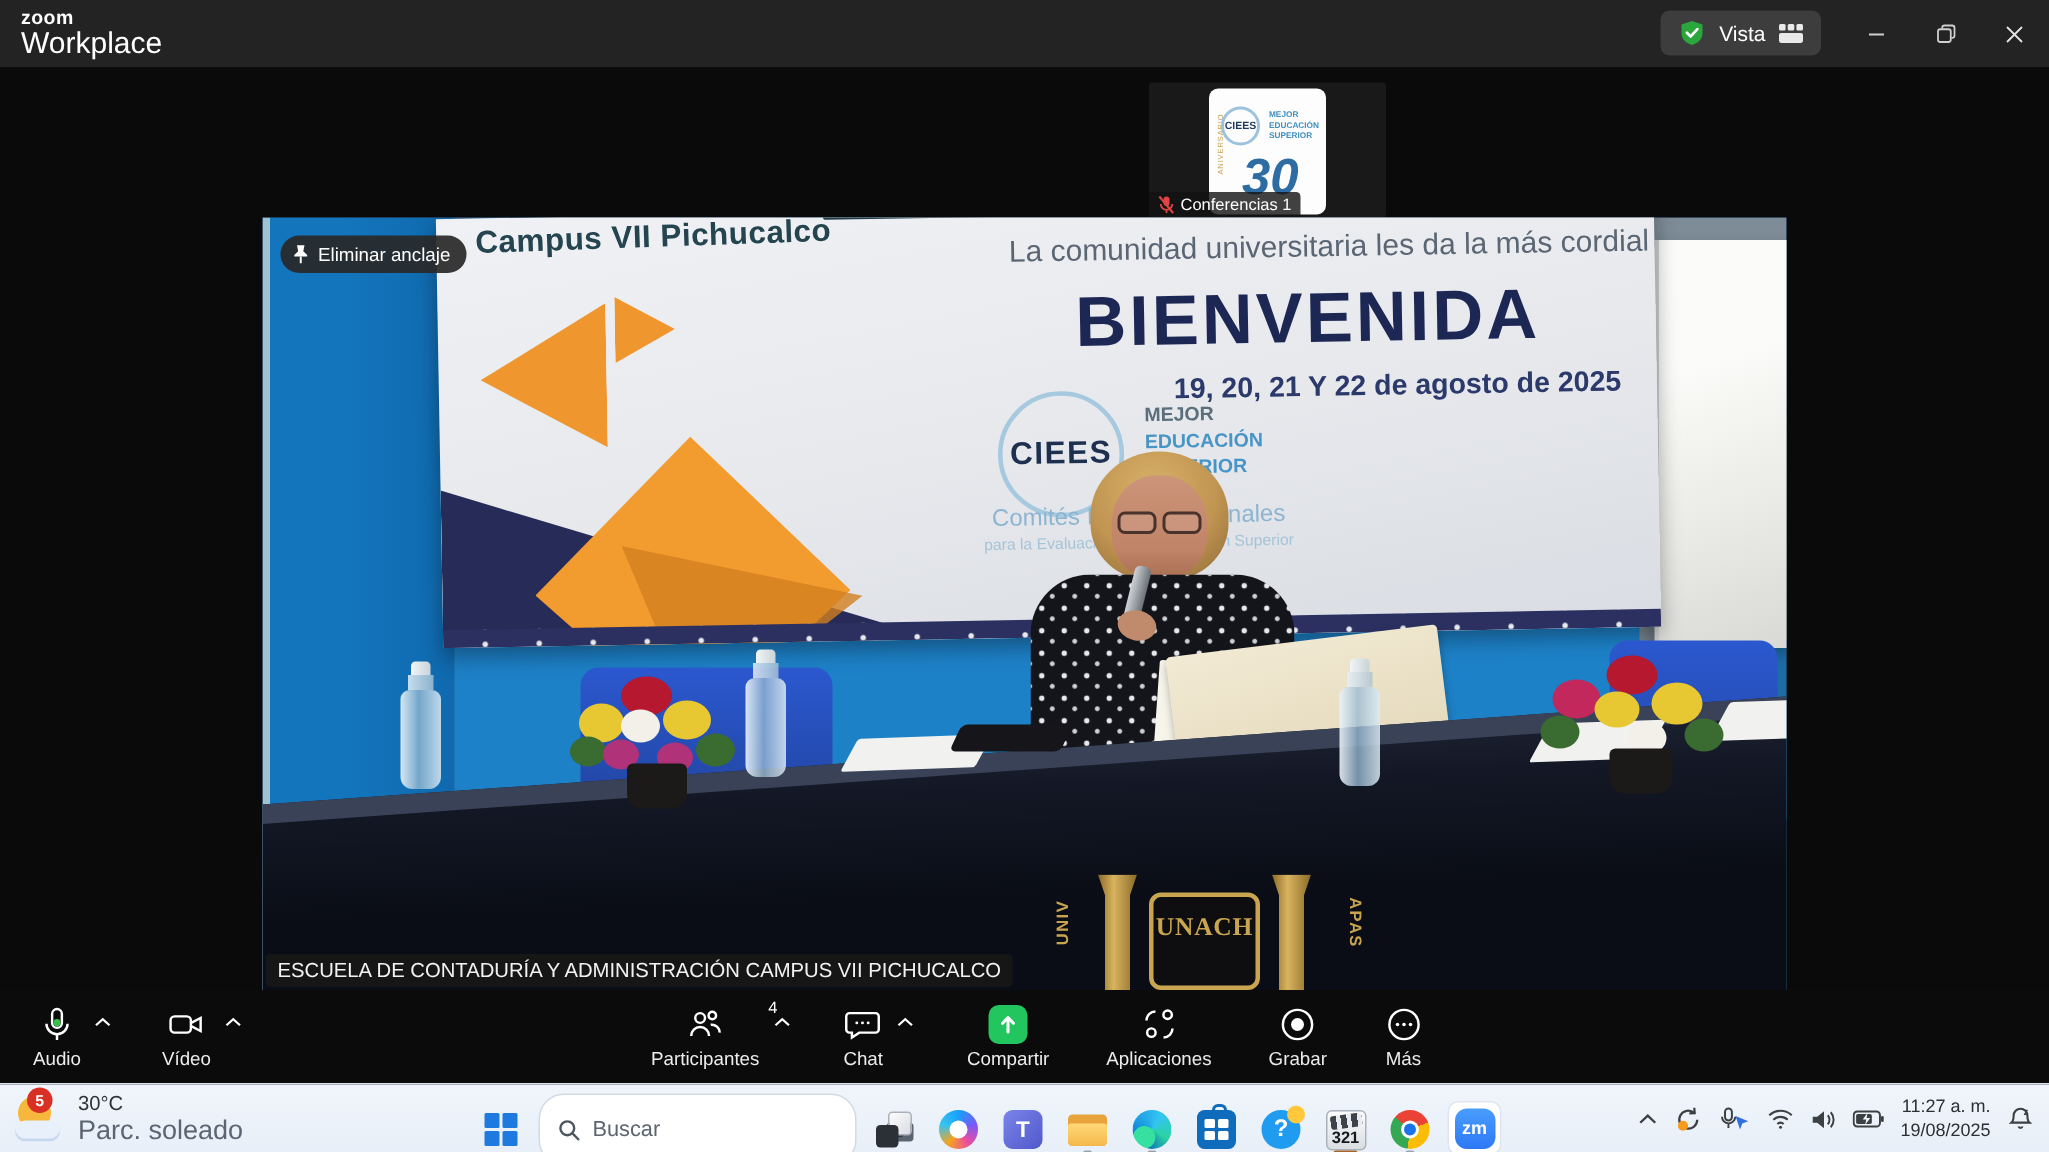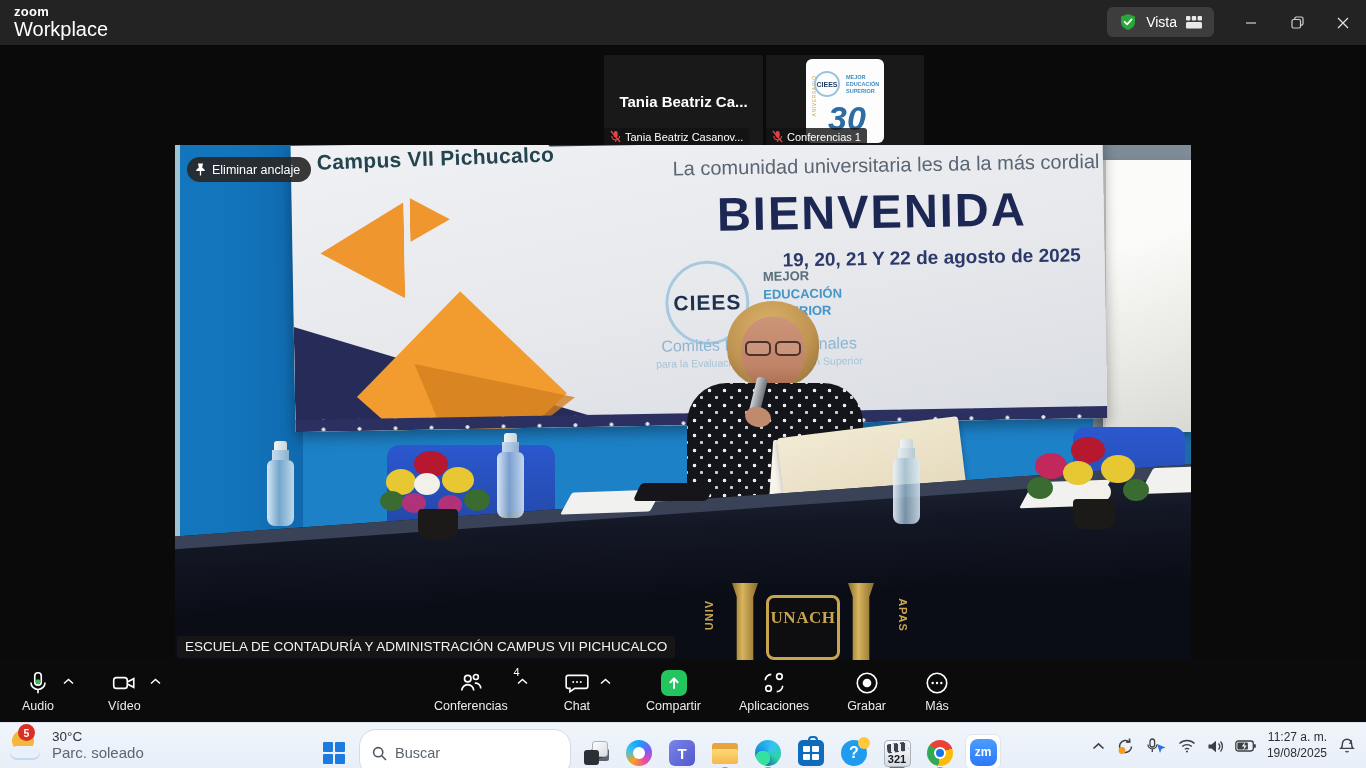--- a/index.html
+++ b/index.html
@@ -173,21 +173,21 @@
   .taskbar { position:absolute; left:0; top:722px; width:1366px; height:46px;
     background:linear-gradient(180deg,#f0f5fb,#e8eff8); border-top:1px solid #dbe3ee; }
   .weather { position:absolute; left:10px; top:5px; display:flex; align-items:center; gap:8px; cursor:pointer; }
   .weather-icon { position:relative; width:34px; height:34px; }
   .w-sun { position:absolute; left:2px; top:2px; width:22px; height:22px; border-radius:50%; background:#f6b73c; }
   .w-cloud { position:absolute; left:0px; bottom:2px; width:30px; height:14px; border-radius:8px; background:#e8f0fb;
     box-shadow:inset 0 -2px 0 #c7d8ef; }
   .w-badge { position:absolute; left:8px; top:-4px; width:17px; height:17px; border-radius:50%; background:#d93025;
     color:#fff; font-size:10.5px; display:flex; align-items:center; justify-content:center; font-weight:700; }
   .weather-txt .t1 { font-size:13.5px; color:#2f3338; }
-  .weather-txt .t2 { font-size:15px; color:#5c6673; }
+  .weather-txt .t2 { font-size:18px; color:#5c6673; }
   .tb-center { position:absolute; left:316px; top:6px; display:flex; align-items:center; gap:7px; }
   .tb-icon { position:relative; width:36px; height:34px; display:flex; align-items:center; justify-content:center; cursor:pointer; }
   .tb-dash { position:absolute; bottom:0px; left:50%; transform:translateX(-50%); width:6px; height:3px; border-radius:2px; background:#9aa4b0; }
   .tb-dash.active { width:16px; background:#a8642a; }
   .start-grid { width:22px; height:22px; display:grid; grid-template-columns:10px 10px; grid-template-rows:10px 10px; gap:2px; }
   .start-grid i { background:#1f7ae0; border-radius:1px; }
   .search-pill { width:212px; height:48px; border-radius:17px; background:#fff; border:1px solid #d2dae6;
     display:flex; align-items:center; gap:8px; padding:0 8px 0 12px; }
   .search-pill input { border:none; outline:none; flex:1; font-size:14.5px; color:#3a4450; background:transparent;
     font-family:"Liberation Sans", sans-serif; }
@@ -270,33 +270,20 @@
   <div class="win-btn win-close">
     <svg width="12" height="12" viewBox="0 0 12 12">
         <path d="M1 1 L11 11 M11 1 L1 11" stroke="#e4e4e4" stroke-width="1.2"></path>
       </svg>
   </div>
 </div>
 
 <div class="stage">
 
 
-  <div class="tile tile2">
-    <div class="tile-center-name">Tania Beatriz Ca...</div>
-    <div class="tile-label">
-      <span style="display:flex">
-        <svg width="11" height="13" viewBox="0 0 12 14">
-            <rect x="4" y="1" width="4.4" height="7" rx="2.2" fill="#e04444"></rect>
-            <path d="M2 6.5 a4.2 4.2 0 0 0 8.4 0 M6.2 10.8 V13" stroke="#e04444" stroke-width="1.3" fill="none"></path>
-            <line x1="1" y1="1" x2="11" y2="13" stroke="#e04444" stroke-width="1.5"></line>
-          </svg>
-      </span>
-      <span>Tania Beatriz Casanov...</span>
-    </div>
-  </div>
 
   <div class="tile tile3">
     <div class="t3-card">
       <div class="t3-aniv">ANIVERSARIO</div>
       <div class="t3-ring">CIEES</div>
       <div class="t3-tag">
         <div>MEJOR</div>
         <div>EDUCACIÓN</div>
         <div>SUPERIOR</div>
       </div>
@@ -472,21 +459,21 @@
       <div class="zb-btn">
         <span style="display:flex; position:relative;">
           <svg width="26" height="26" viewBox="0 0 24 24" fill="none" stroke="#fff" stroke-width="1.5">
             <circle cx="9" cy="8" r="3"></circle>
               <path d="M3.5 19 a5.5 5.5 0 0 1 11 0"></path>
             <circle cx="16.5" cy="6.5" r="2.3"></circle>
               <path d="M15.5 12.2 a4.8 4.8 0 0 1 5.5 4.8"></path>
           </svg>
         </span>
         <span class="zb-badge">4</span>
-        <span>Conferencias</span>
+        <span>Participantes</span>
       </div>
       <div class="zb-caret">
         <svg width="11" height="7" viewBox="0 0 11 7">
             <path d="M1 5.5 L5.5 1.5 L10 5.5" stroke="#fff" stroke-width="1.5" fill="none"></path>
           </svg>
       </div>
     </div>
     <div class="zb-item">
       <div class="zb-btn">
         <span style="display:flex">

